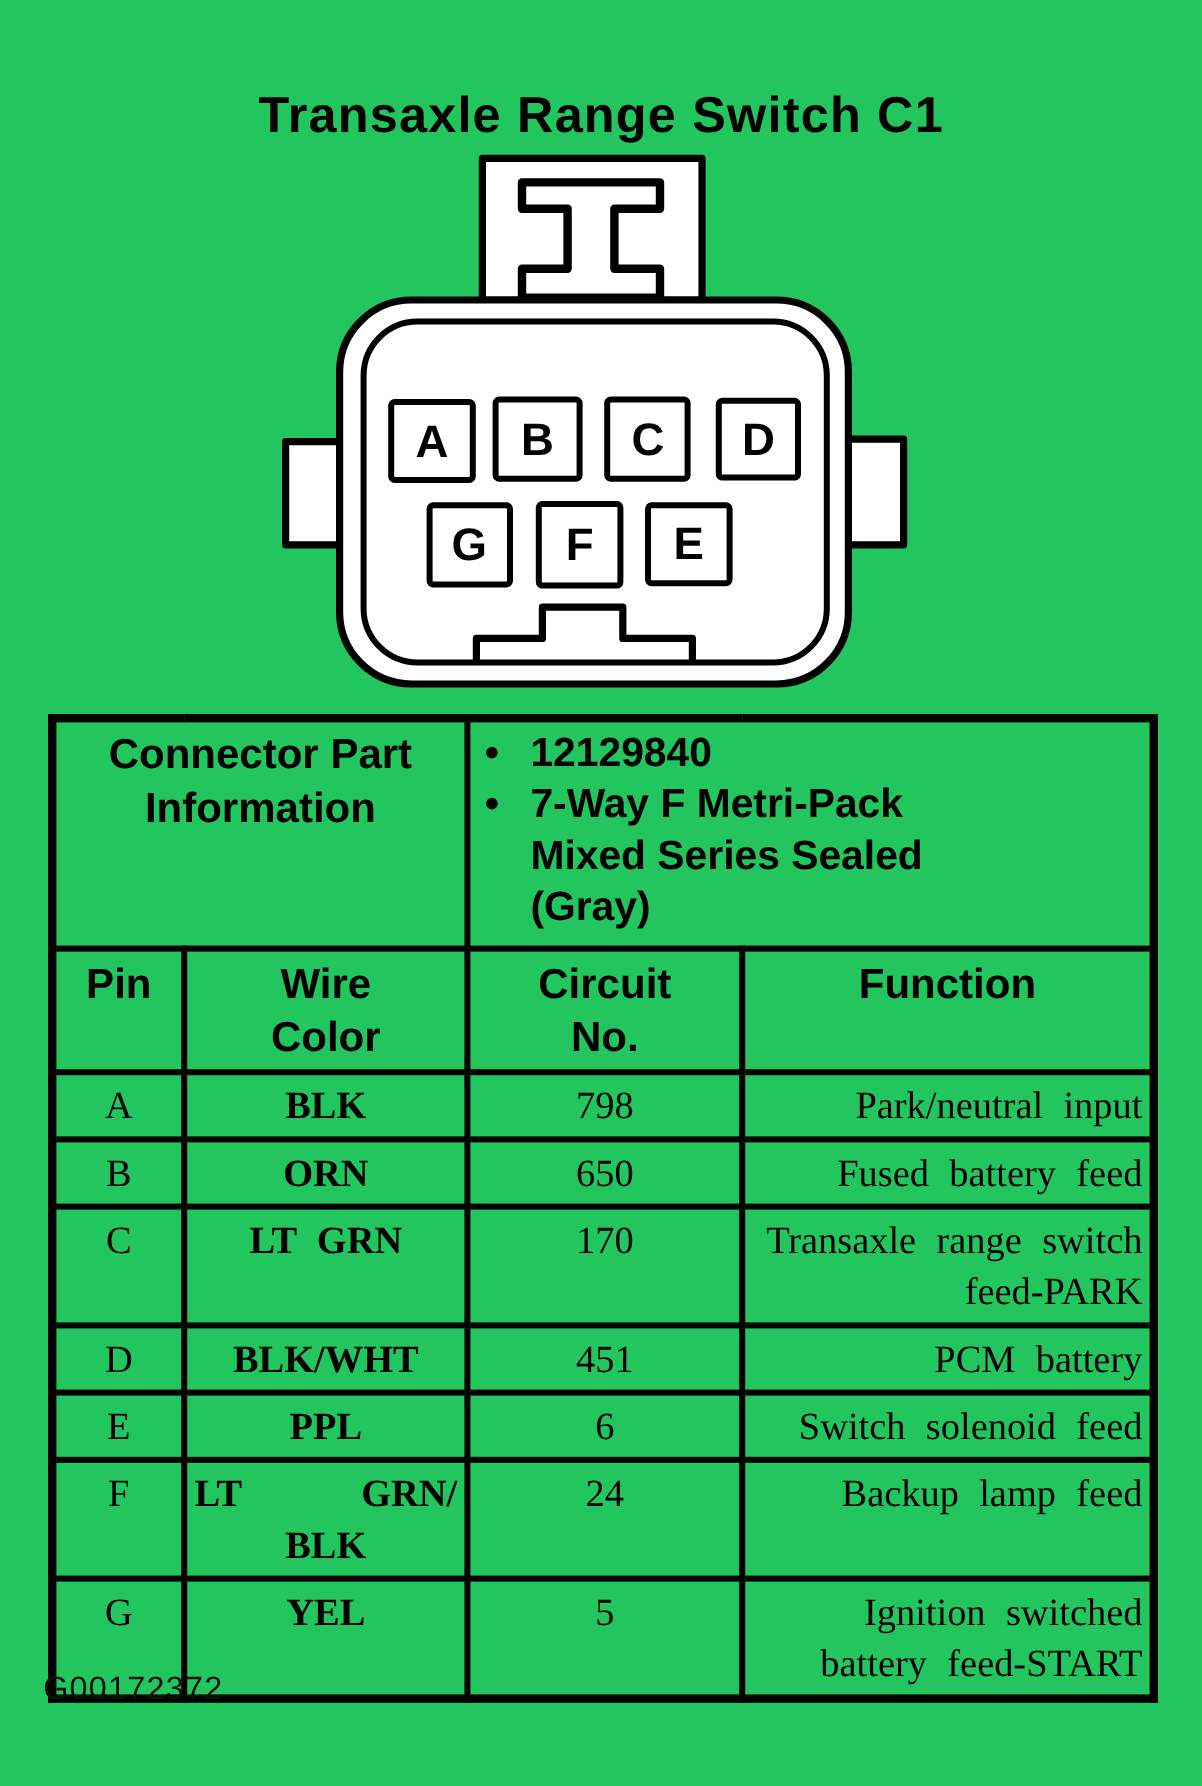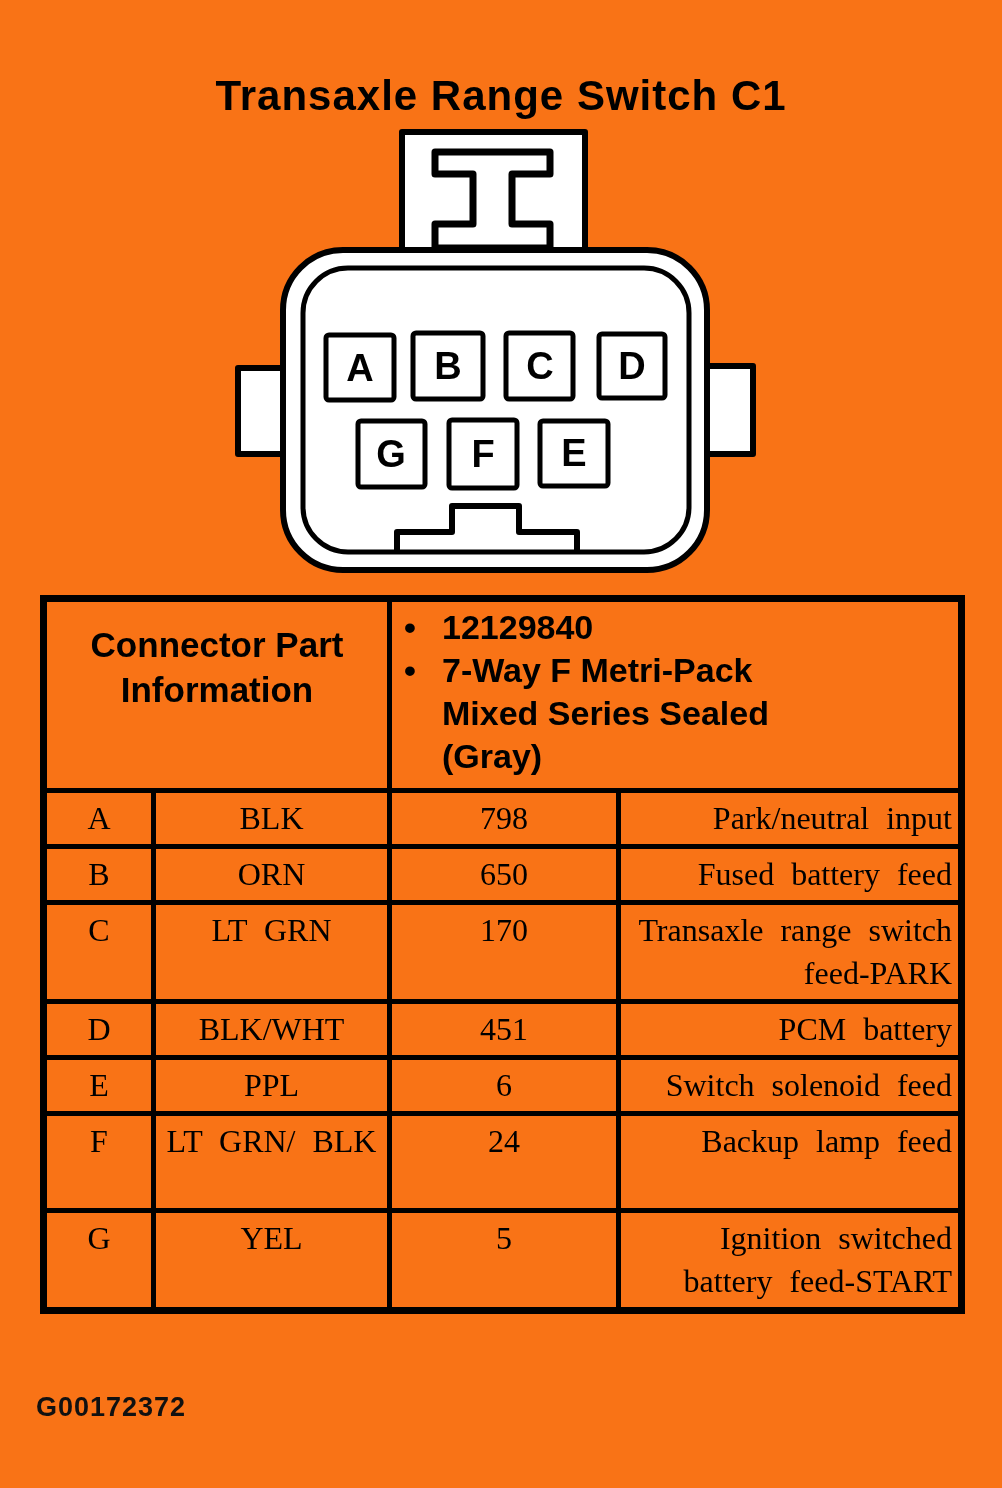--- a/index.html
+++ b/index.html
@@ -1,17 +1,17 @@
 <!DOCTYPE html>
 <html><head>
 <meta charset="utf-8">
 <style>
   html,body{margin:0;padding:0;background:#fff;}
   .page{
-    position:relative;width:1002px;height:1488px;background:#f97316;color:#000;
+    position:relative;width:1002px;height:1488px;background:#22c55e;color:#000;
     font-family:"Liberation Sans",sans-serif;overflow:hidden;
   }
   .title{
     position:absolute;top:72px;left:0;width:100%;margin:0;
     text-align:center;font-size:42px;font-weight:bold;letter-spacing:1px;
   }
   .connector-svg{position:absolute;top:0;left:0;}
 
   
   .pinout{
@@ -25,40 +25,40 @@
   }
   
   .r-info td{height:178px;}
   .r-head th{height:86px;}
   .r-a td,.r-b td,.r-d td,.r-e td{height:38px;}
   .r-c td,.r-f td,.r-g td{height:84px;}
 
   .c-info-label{
     font-weight:bold;font-size:35px;line-height:45px;text-align:center;padding-top:8px;
   }
-  .c-info-label .hdr{display:inline-block;max-width:310px;margin-top:16px;}
+  .c-info-label .hdr{display:inline-block;max-width:310px;}
   .c-info-bullets{font-weight:bold;font-size:34px;line-height:43px;padding-top:8px;padding-left:18px;}
   .bullet{display:flex;align-items:flex-start;}
   .bullet .dot{width:38px;flex:0 0 38px;text-align:left;padding-left:6px;}
   .bullet .btxt{display:block;max-width:405px;}
 
   .pinout th{font-weight:bold;font-size:35px;line-height:44px;text-align:center;padding-top:6px;}
   .hdr-narrow{display:inline-block;max-width:140px;}
 
   .cell-serif{
     font-family:"Liberation Serif",serif;font-size:32px;line-height:43px;
     word-spacing:0.28em;
   }
   .pin-cell,.circuit-cell{text-align:center;}
-  .wire-cell{text-align:justify;text-align-last:center;padding:4px 24px;}
+  .wire-cell{text-align:justify;text-align-last:center;padding:4px 24px;font-weight:bold;}
   .func-cell{text-align:right;padding-left:10px;padding-right:4px;}
 
   .figure-id{
     position:absolute;left:36px;top:1392px;
-    font-size:27px;font-weight:bold;color:#111;letter-spacing:1px;
+    font-size:27px;font-weight:normal;color:#111;letter-spacing:1px;
   }
 </style>
 </head>
 <body>
 
 <div class="page">
 
   <h1 class="title">Transaxle Range Switch C1</h1>
 
   <svg class="connector-svg" width="1002" height="600" viewBox="0 0 1002 600" xmlns="http://www.w3.org/2000/svg">
@@ -111,20 +111,26 @@
         <div class="bullet">
           <span class="dot">•</span>
           <span class="btxt">12129840</span>
         </div>
         <div class="bullet">
           <span class="dot">•</span>
           <span class="btxt">7-Way F Metri-Pack Mixed Series Sealed (Gray)</span>
         </div>
       </td>
     </tr>
+    <tr class="r-head">
+      <th><span>Pin</span></th>
+      <th><span class="hdr-narrow">Wire Color</span></th>
+      <th><span class="hdr-narrow">Circuit No.</span></th>
+      <th><span>Function</span></th>
+    </tr>
     <tr class="r-a cell-serif">
       <td class="pin-cell">A</td>
       <td class="wire-cell">BLK</td>
       <td class="circuit-cell">798</td>
       <td class="func-cell">Park/neutral input</td>
     </tr>
     <tr class="r-b cell-serif">
       <td class="pin-cell">B</td>
       <td class="wire-cell">ORN</td>
       <td class="circuit-cell">650</td>

